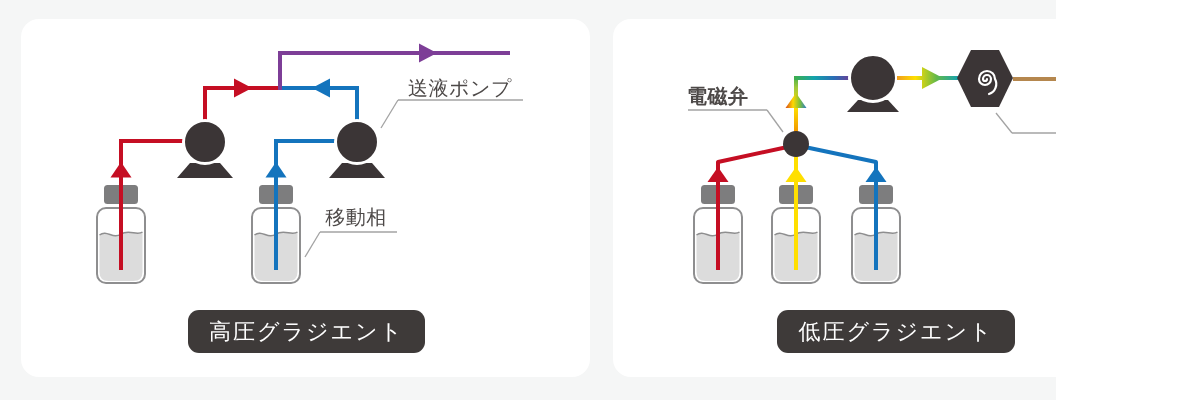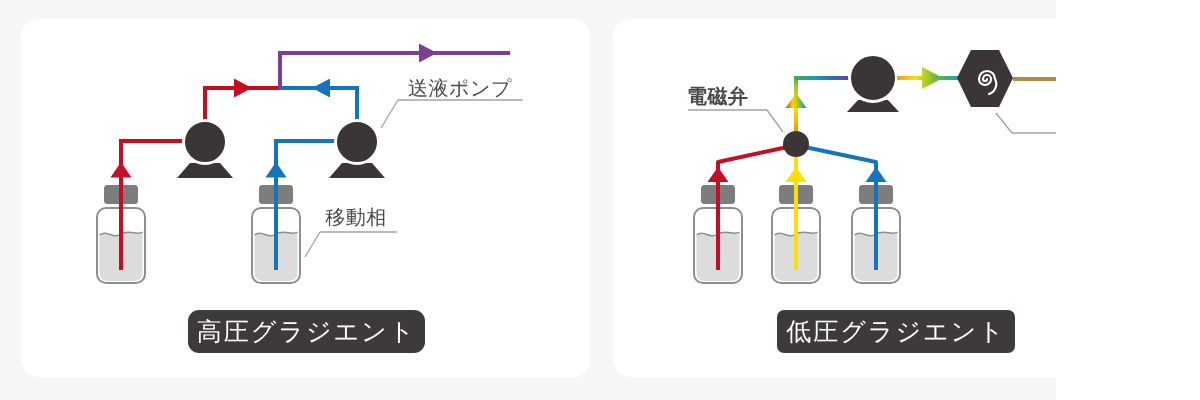--- a/index.html
+++ b/index.html
@@ -6,23 +6,23 @@
   body{font-family:"Liberation Sans","DejaVu Sans",sans-serif;}
   .stage{position:relative;width:1056px;height:400px;background:#f5f6f6;overflow:hidden;}
   .panel{position:absolute;top:19px;height:358px;background:#ffffff;border-radius:18px;}
   .panel.left{left:21px;width:569px;}
   .panel.right{left:613px;width:566px;}
   svg.art{position:absolute;left:0;top:0;width:1200px;height:400px;}
   .lbl{position:absolute;font-size:20px;line-height:22px;color:#4d4948;text-align:center;
        letter-spacing:0.5px;white-space:nowrap;}
   .lbl.alignleft{text-align:left;font-weight:bold;}
   .badge{position:absolute;top:310px;height:43px;background:#3e3a39;border-radius:11px;
-         color:#ffffff;font-size:25px;line-height:43px;text-align:center;letter-spacing:2px;}
+         color:#ffffff;font-size:22px;line-height:43px;text-align:center;letter-spacing:2px;}
   .badge.left{left:188px;width:237px;}
-  .badge.right{left:777px;width:238px;border-radius:7px;}
+  .badge.right{left:777px;width:238px;}
 </style>
 </head>
 <body>
 
 <div class="stage">
 
   <div class="panel left"></div>
   <div class="panel right"></div>
 
   <svg class="art" viewBox="0 0 1200 400">

